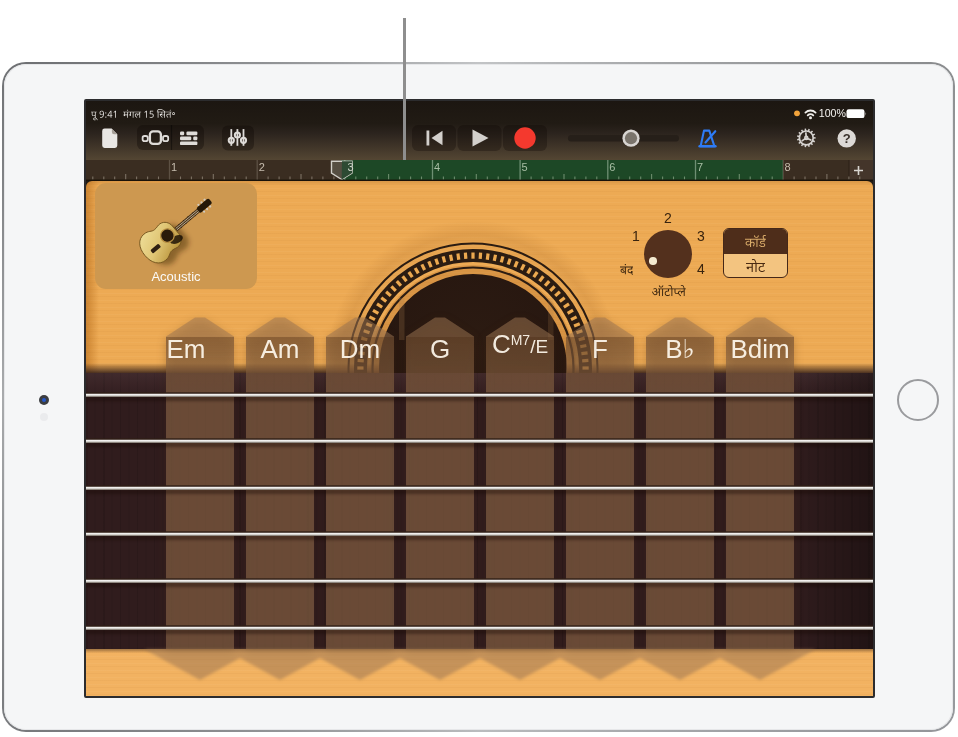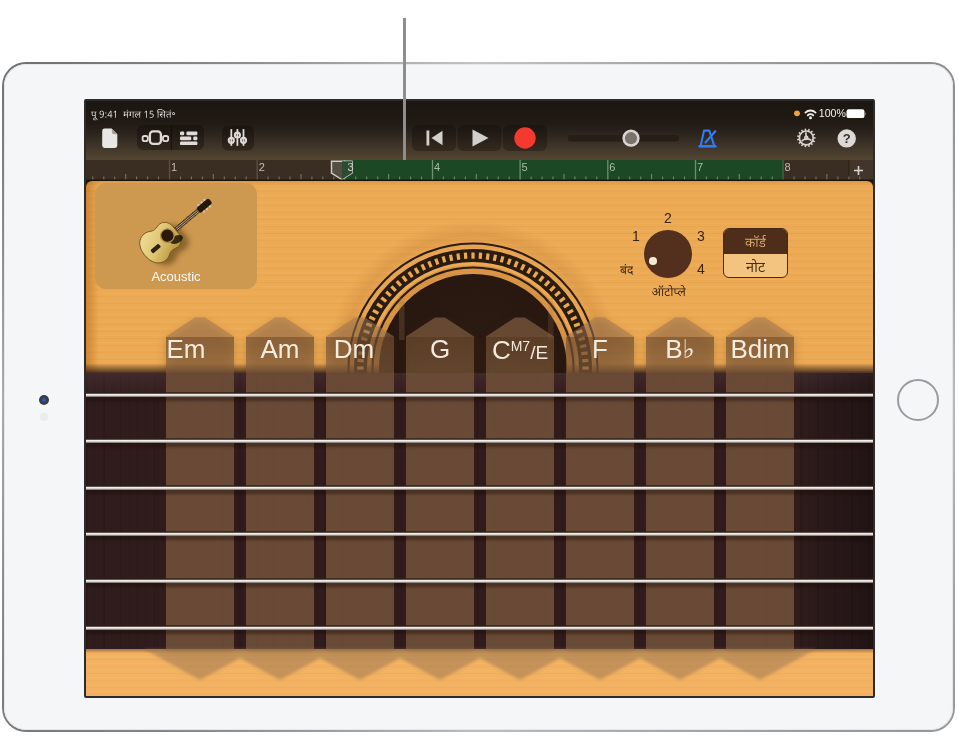--- a/index.html
+++ b/index.html
@@ -442,23 +442,23 @@
   <div class="stripw" style="left:634px">
         <div class="strip">
           <div class="sh"></div>
         </div>
       </div>
   <div id="zigzagw">
         <div id="zigzag"></div>
       </div>
   <div class="clabel" style="left:60px">Em</div>
   <div class="clabel" style="left:154px">Am</div>
-  <div class="clabel" style="left:228px">Dm</div>
+  <div class="clabel" style="left:234px">Dm</div>
   <div class="clabel" style="left:314px">G</div>
-  <div class="clabel" style="left:394px;top:231px">C<sup>M7</sup><span style="font-size:19px">/E</span></div>
+  <div class="clabel" style="left:394px;top:225px">C<sup>M7</sup><span style="font-size:19px">/E</span></div>
   <div class="clabel" style="left:474px">F</div>
   <div class="clabel" style="left:554px">B♭</div>
   <div class="clabel" style="left:634px">Bdim</div>
   <div id="card">
     <svg width="162" height="106" style="position:absolute;left:0;top:0">
       <defs>
         <linearGradient id="gbody" x1="0" y1="0" x2="0.6" y2="1">
           <stop offset="0%" stop-color="#f0e09c"></stop>
           <stop offset="55%" stop-color="#e0c675"></stop>
           <stop offset="100%" stop-color="#bd9840"></stop>

